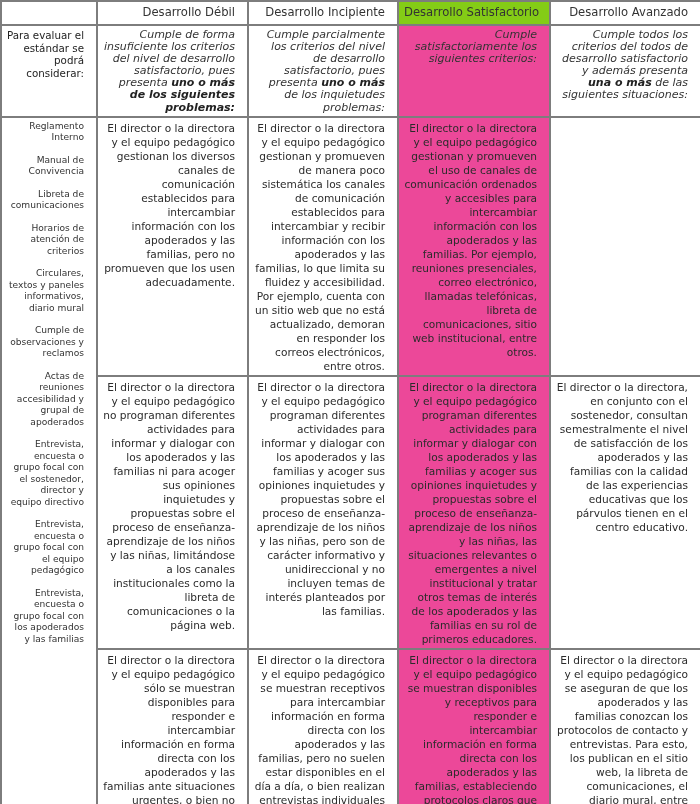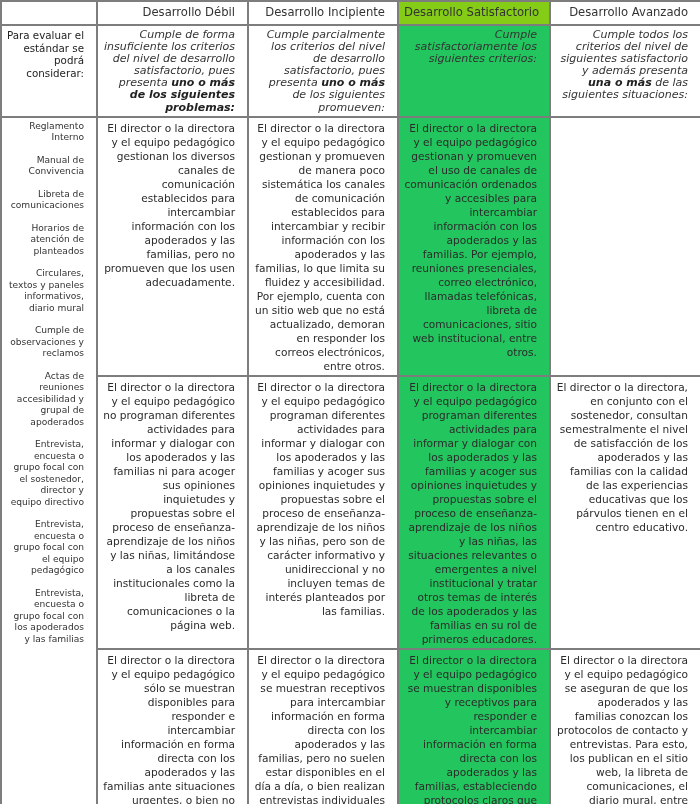--- a/index.html
+++ b/index.html
@@ -24,21 +24,21 @@
   col.c4 { width: 151px; }
   th.level {
     height: 17px; padding: 2px 4px; text-align: center;
     font-size: 11.6px; color: #333; white-space: nowrap; vertical-align: middle;
   }
   th.level.highlight { background: #84cc16; }
   th.corner { height: 17px; }
   td.intro-label { font-size: 10.3px; font-weight: bold; line-height: 12.5px; color: #222; height: 58px; margin-top: 34px; }
   td.intro { font-size: 11px; font-style: italic; line-height: 12.1px; color: #333; margin-top: 23px; }
   td.intro b { font-style: italic; font-weight: bold; color: #222; }
-  td.shaded { background: #22c55e; }
+  td.shaded { background: #ec4899; }
   td.sources { font-size: 9.1px; line-height: 11.5px; color: #333; padding-top: 6px; margin-top: 28px; }
   .source-item { margin: 0 0 11px 0; }
   td.desc { font-size: 10.6px; line-height: 14px; color: #2b2b2b; padding-top: 5px; }
   tr.r1 td.desc { height: 222px; }
   tr.r2 td.desc { height: 230px; }
   tr.r3 td.desc { height: 232px; }
 </style>
 </head>
 <body>
 
@@ -54,30 +54,30 @@
       <tr>
     <th class="corner"></th>
     <th class="level">Desarrollo Débil</th>
     <th class="level">Desarrollo Incipiente</th>
     <th class="level highlight">Desarrollo Satisfactorio</th>
     <th class="level">Desarrollo Avanzado</th>
   </tr>
   <tr>
     <td class="intro-label">Para evaluar el estándar se podrá considerar:</td>
     <td class="intro"><span>Cumple de forma insuficiente los criterios del nivel de desarrollo satisfactorio, pues presenta </span><b>uno o más de los siguientes problemas:</b><span></span></td>
-    <td class="intro"><span>Cumple parcialmente los criterios del nivel de desarrollo satisfactorio, pues presenta </span><b>uno o más</b><span> de los siguientes promueven:</span></td>
+    <td class="intro"><span>Cumple parcialmente los criterios del nivel de desarrollo satisfactorio, pues presenta </span><b>uno o más</b><span> de los inquietudes problemas:</span></td>
     <td class="intro shaded"><span>Cumple satisfactoriamente los siguientes criterios:</span></td>
-    <td class="intro"><span>Cumple todos los criterios del nivel de siguientes satisfactorio y además presenta </span><b>una o más</b><span> de las siguientes situaciones:</span></td>
+    <td class="intro"><span>Cumple todos los criterios del todos de desarrollo satisfactorio y además presenta </span><b>una o más</b><span> de las siguientes situaciones:</span></td>
   </tr>
   <tr class="r1">
     <td class="sources" rowspan="3">
       <div class="source-item">Reglamento Interno</div>
       <div class="source-item">Manual de Convivencia</div>
       <div class="source-item">Libreta de comunicaciones</div>
-      <div class="source-item">Horarios de atención de planteados</div>
+      <div class="source-item">Horarios de atención de criterios</div>
       <div class="source-item">Circulares, textos y paneles informativos, diario mural</div>
       <div class="source-item">Cumple de observaciones y reclamos</div>
       <div class="source-item">Actas de reuniones accesibilidad y grupal de apoderados</div>
       <div class="source-item">Entrevista, encuesta o grupo focal con el sostenedor, director y equipo directivo</div>
       <div class="source-item">Entrevista, encuesta o grupo focal con el equipo pedagógico</div>
       <div class="source-item">Entrevista, encuesta o grupo focal con los apoderados y las familias</div>
     </td>
     <td class="desc">El director o la directora y el equipo pedagógico gestionan los diversos canales de comunicación establecidos para intercambiar información con los apoderados y las familias, pero no promueven que los usen adecuadamente.</td>
     <td class="desc">El director o la directora y el equipo pedagógico gestionan y promueven de manera poco sistemática los canales de comunicación establecidos para intercambiar y recibir información con los apoderados y las familias, lo que limita su fluidez y accesibilidad. Por ejemplo, cuenta con un sitio web que no está actualizado, demoran en responder los correos electrónicos, entre otros.</td>
     <td class="desc shaded">El director o la directora y el equipo pedagógico gestionan y promueven el uso de canales de comunicación ordenados y accesibles para intercambiar información con los apoderados y las familias. Por ejemplo, reuniones presenciales, correo electrónico, llamadas telefónicas, libreta de comunicaciones, sitio web institucional, entre otros.</td>

